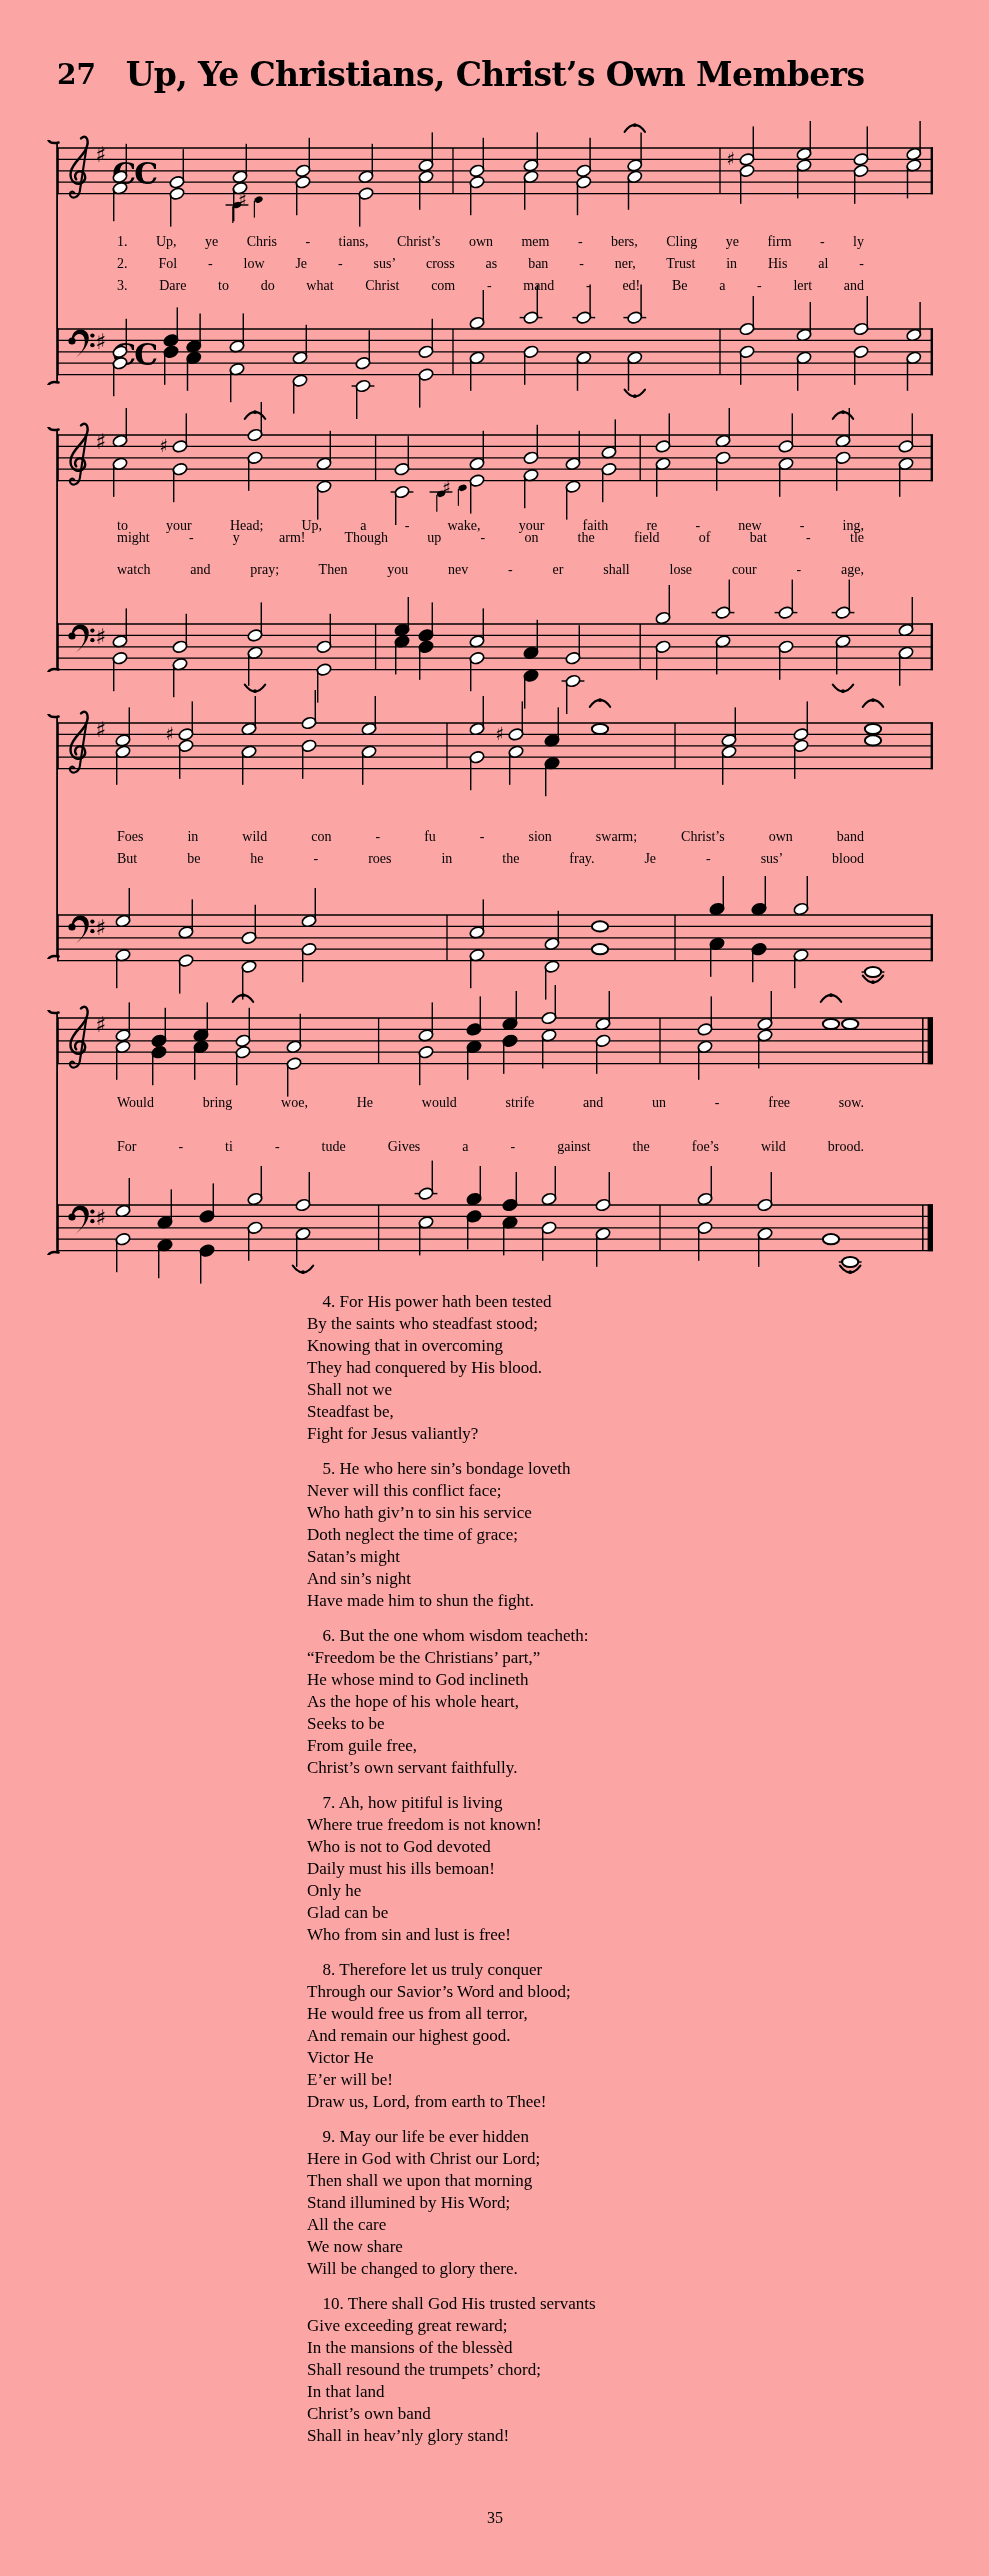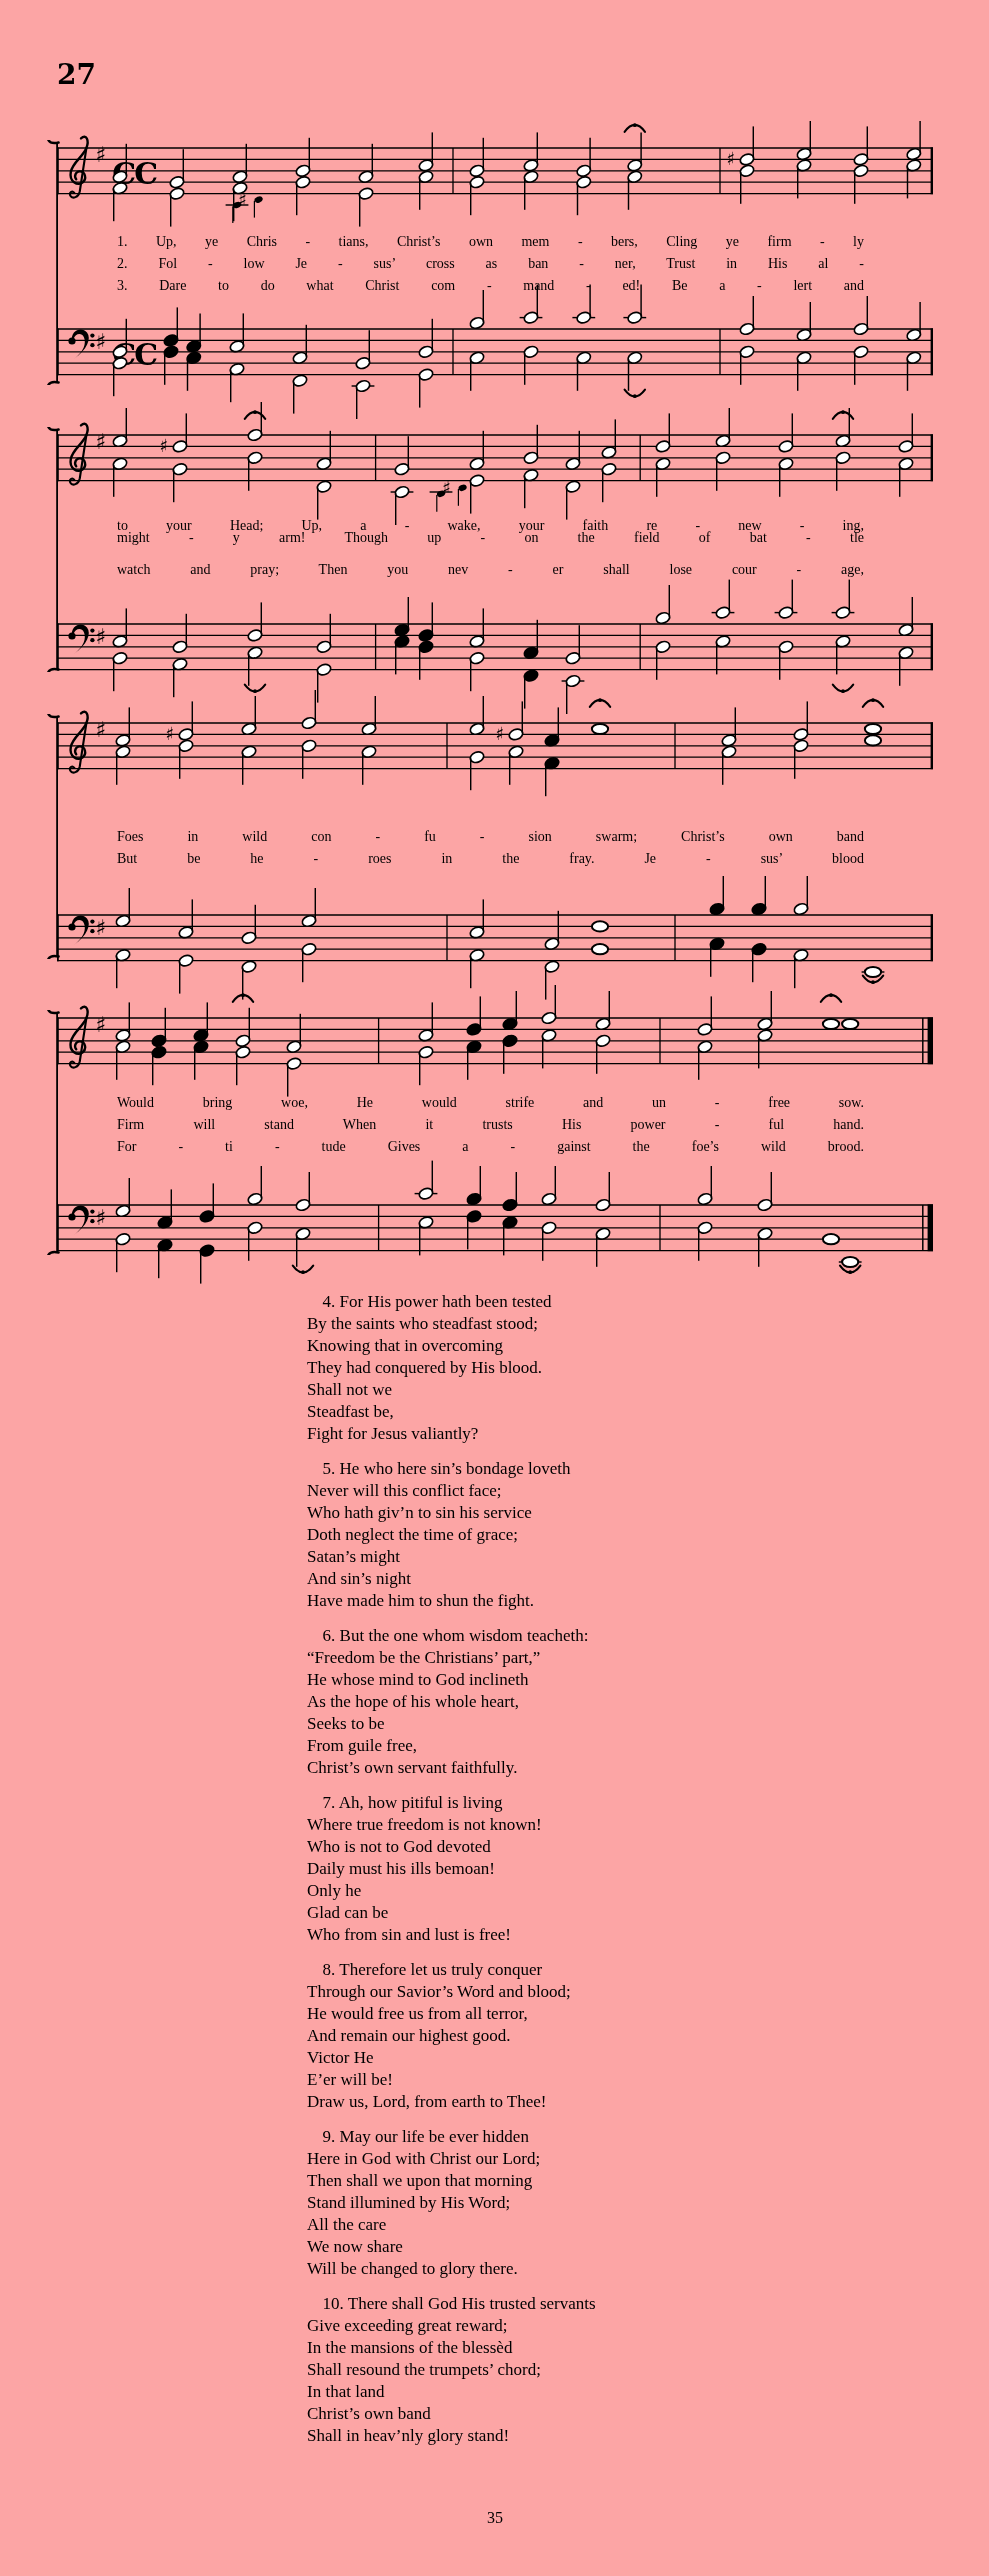--- a/index.html
+++ b/index.html
@@ -16,20 +16,21 @@
   #verses{position:absolute;left:307px;top:1291px;width:456px;font-size:17px;line-height:22px;}
   .verse{white-space:pre-line;text-indent:15.6px;margin:0 0 13px 0;}
   #page-number{position:absolute;left:0;width:990px;top:2509px;text-align:center;font-size:16px;}
 </style>
 </head>
 <body>
 
 <div id="page">
 
   <div id="hymn-number">27</div>
+  <div id="hymn-title">Up, Ye Christians, Christ’s Own Members</div>
 
   <svg class="bracket-svg" style="top:140px;height:245px" viewBox="0 0 30 408">
       <line x1="23.5" y1="3" x2="23.5" y2="405" stroke="#000" stroke-width="3"></line>
       <path d="M26,4 Q13,7 9,0" stroke="#000" stroke-width="4" fill="none" stroke-linecap="round"></path>
       <path d="M26,404 Q13,401 9,408" stroke="#000" stroke-width="4" fill="none" stroke-linecap="round"></path>
     </svg>
   <svg class="staff-svg" style="top:94px" viewBox="0 0 1460 300">
       <line x1="0" y1="90" x2="1460" y2="90" stroke="#000" stroke-width="2.2"></line>
       <line x1="0" y1="109" x2="1460" y2="109" stroke="#000" stroke-width="2.2"></line>
       <line x1="0" y1="128" x2="1460" y2="128" stroke="#000" stroke-width="2.2"></line>
@@ -578,21 +579,20 @@
       <ellipse cx="1180" cy="100" rx="11.5" ry="8.3" fill="#fff" stroke="#000" stroke-width="2.8" transform="rotate(-21 1180 100)"></ellipse>
       <ellipse cx="1180" cy="119" rx="11.5" ry="8.3" fill="#fff" stroke="#000" stroke-width="2.8" transform="rotate(-21 1180 119)"></ellipse>
       <line x1="1190.5" y1="98" x2="1190.5" y2="45" stroke="#000" stroke-width="2.4"></line>
       <line x1="1169.5" y1="121" x2="1169.5" y2="174" stroke="#000" stroke-width="2.4"></line>
       <ellipse cx="1290" cy="100" rx="13.5" ry="8.5" fill="#fff" stroke="#000" stroke-width="3.4"></ellipse>
       <path d="M-17,7 Q0,-16 17,7" transform="translate(1290,56)" stroke="#000" stroke-width="3.5" fill="none" stroke-linecap="round"></path>
       <circle cx="1290" cy="52" r="3.2" fill="#000"></circle>
       <ellipse cx="1322" cy="100" rx="13.5" ry="8.5" fill="#fff" stroke="#000" stroke-width="3.4"></ellipse>
     </svg>
   <div class="lyric" style="top:1092px">Would bring woe, He would strife and un - free sow.</div>
-  <div class="lyric" style="top:1114px">Firm will stand When it trusts His power - ful hand.</div>
   <div class="lyric" style="top:1136px">For - ti - tude Gives a - gainst the foe’s wild brood.</div>
   <svg class="staff-svg" style="top:1139px" viewBox="0 0 1460 300">
       <line x1="0" y1="110" x2="1460" y2="110" stroke="#000" stroke-width="2.2"></line>
       <line x1="0" y1="129" x2="1460" y2="129" stroke="#000" stroke-width="2.2"></line>
       <line x1="0" y1="148" x2="1460" y2="148" stroke="#000" stroke-width="2.2"></line>
       <line x1="0" y1="167" x2="1460" y2="167" stroke="#000" stroke-width="2.2"></line>
       <line x1="0" y1="186" x2="1460" y2="186" stroke="#000" stroke-width="2.2"></line>
       <line x1="1.5" y1="109" x2="1.5" y2="187" stroke="#000" stroke-width="3"></line>
       <line x1="1443" y1="110" x2="1443" y2="186" stroke="#000" stroke-width="2.5"></line>
       <rect x="1451" y="109" width="9" height="78" fill="#000"></rect>

